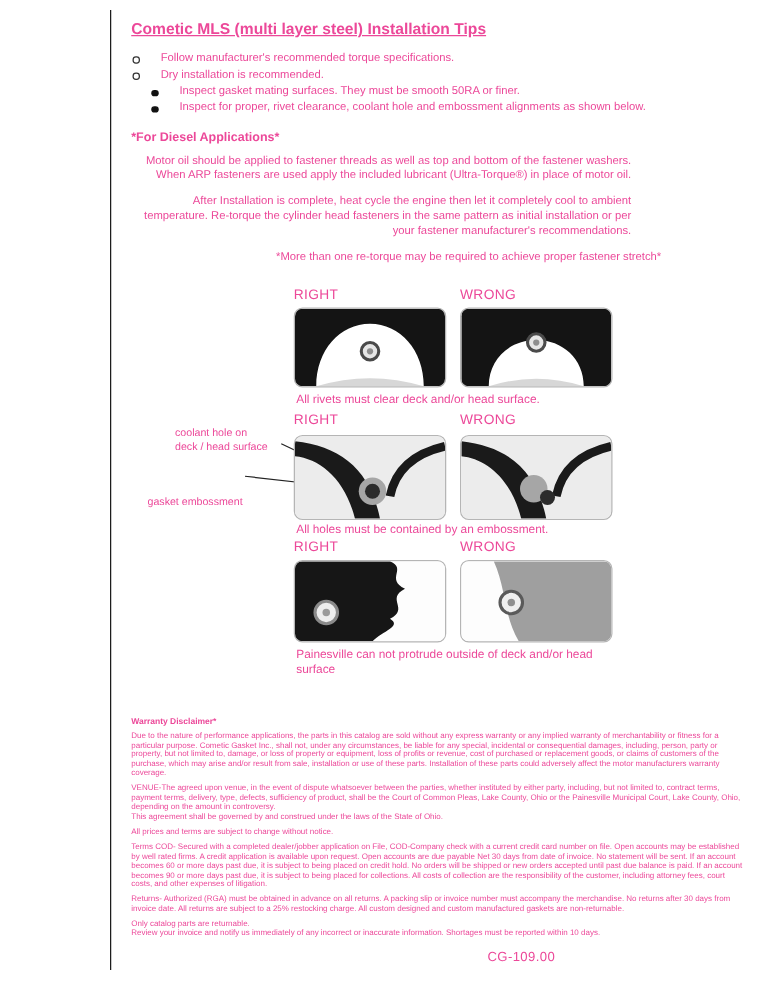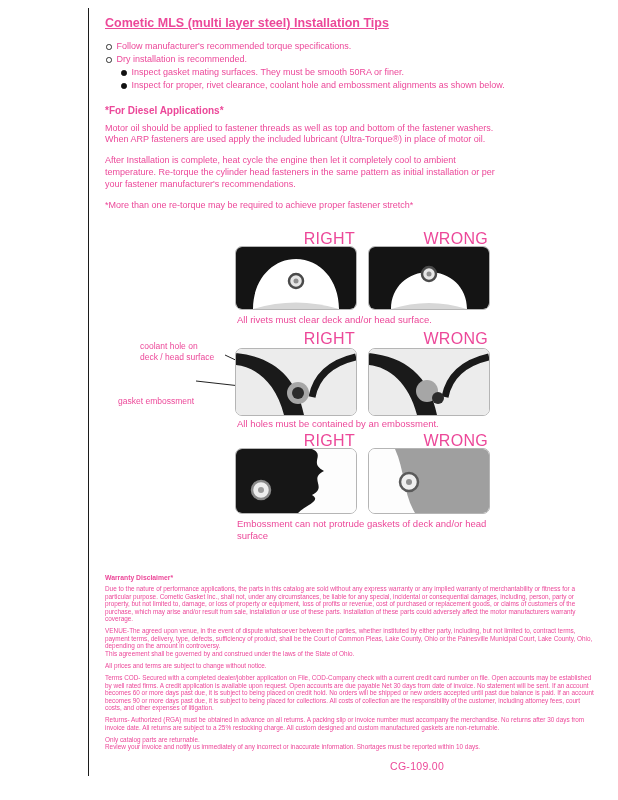--- a/index.html
+++ b/index.html
@@ -5,31 +5,31 @@
   html, body { margin: 0; padding: 0; background: #ffffff; }
   .page {
     position: relative; width: 618px; height: 800px; background: #ffffff;
     font-family: "Liberation Sans", sans-serif; color: #ec4899; overflow: hidden;
   }
   .vrule { position: absolute; left: 88px; top: 8px; width: 1px; height: 768px; background: #1c1c1c; }
 
   .intro { position: absolute; left: 105px; top: 16px; width: 424px; }
   .title { font-size: 12.5px; font-weight: bold; text-decoration: underline; margin: 0 0 10px 0; }
 
-  .bullet-item { display: flex; align-items: flex-start; font-size: 9px; line-height: 1.35; margin: 0 0 1px 0; }
+  .bullet-item { display: flex; align-items: center; font-size: 9px; line-height: 1.35; margin: 0 0 1px 0; gap: 12px; }
   .bullet-item .glyph { flex: 0 0 auto; width: 3.5px; height: 3.5px; border: 1px solid #333; border-radius: 50%; margin: 4px 5px 0 1px; }
   .sub-item { margin-left: 15px; }
   .sub-item .glyph { background: #111; border-color: #111; }
 
   .diesel-heading { font-size: 10px; font-weight: bold; margin: 13px 0 7px 0; }
-  .para { font-size: 9px; line-height: 1.32; margin: 0 0 9px 0; width: 400px; }
+  .para { font-size: 9px; line-height: 1.32; margin: 0 0 9px 0; width: 400px; text-align: right; }
   .note { width: 424px; }
 
   .diagrams { position: absolute; left: 0; top: 230px; width: 618px; height: 322px; }
-  .rw { position: absolute; width: 120px; text-align: right; font-size: 16px; letter-spacing: 0.3px; }
+  .rw { position: absolute; width: 120px; text-align: left; font-size: 11px; letter-spacing: 0.3px; }
   .diag { position: absolute; width: 120px; border: 1px solid #b5b5b5; border-radius: 7px; overflow: hidden; background: #fff; }
   .diag svg { display: block; width: 100%; height: 100%; }
   .caption { position: absolute; font-size: 9.5px; line-height: 1.3; }
   .pointer-label { position: absolute; font-size: 8.5px; line-height: 1.3; white-space: pre-line; }
   .pointer-lines { position: absolute; left: 185px; top: 115px; width: 90px; height: 50px; }
 
   .disclaimer { position: absolute; left: 105px; top: 574px; width: 492px; }
   .disclaimer-heading { font-size: 6.8px; font-weight: bold; margin: 0 0 4px 0; }
   .tiny { font-size: 6.4px; line-height: 1.18; margin: 0 0 4.5px 0; white-space: pre-line; }
 
@@ -135,21 +135,21 @@
       </svg>
     </div>
     <div class="diag" style="left:368px;top:218px;height:64px;">
       <svg viewBox="0 0 120 64" preserveAspectRatio="none">
         <rect width="120" height="64" fill="#fdfdfd"></rect>
         <path d="M26 0 H120 V64 H46 C34 44 36 22 26 0 Z" fill="#9f9f9f"></path>
         <circle cx="40" cy="33" r="9" fill="#efefef" stroke="#5a5a5a" stroke-width="2.5"></circle>
         <circle cx="40" cy="33" r="3" fill="#8f8f8f"></circle>
       </svg>
     </div>
-    <div class="caption" style="left:237px;top:288px;width:270px;">Embossment can not protrude gaskets of deck and/or head surface</div>
+    <div class="caption" style="left:237px;top:288px;width:270px;">Painesville can not protrude outside of deck and/or head surface</div>
   </div>
 
   <div class="disclaimer">
     <div class="disclaimer-heading">Warranty Disclaimer*</div>
     <p class="tiny">Due to the nature of performance applications, the parts in this catalog are sold without any express warranty or any implied warranty of merchantability or fitness for a particular purpose.  Cometic Gasket Inc., shall not, under any circumstances, be liable for any special, incidental or consequential damages, including, person, party or property, but not limited to, damage, or loss of property or equipment, loss of profits or revenue, cost of purchased or replacement goods, or claims of customers of the purchase, which may arise and/or result from sale, installation or use of these parts.  Installation of these parts could adversely affect the motor manufacturers warranty coverage.</p>
     <p class="tiny">VENUE-The agreed upon venue, in the event of dispute whatsoever between the parties, whether instituted by either party, including, but not limited to, contract terms, payment terms, delivery, type, defects, sufficiency of product, shall be the Court of Common Pleas, Lake County, Ohio or the Painesville Municipal Court, Lake County, Ohio, depending on the amount in controversy.
 This agreement shall be governed by and construed under the laws of the State of Ohio.</p>
     <p class="tiny">All prices and terms are subject to change without notice.</p>
     <p class="tiny">Terms COD- Secured with a completed dealer/jobber application on File, COD-Company check with a current credit card number on file.  Open accounts may be established by well rated firms.  A credit application is available upon request.  Open accounts are due payable Net 30 days from date of invoice.  No statement will be sent.  If an account becomes 60 or more days past due, it is subject to being placed on credit hold.  No orders will be shipped or new orders accepted until past due balance is paid.  If an account becomes 90 or more days past due, it is subject to being placed for collections.  All costs of collection are the responsibility of the customer, including attorney fees, court costs, and other expenses of litigation.</p>
     <p class="tiny">Returns- Authorized (RGA) must be obtained in advance on all returns.  A packing slip or invoice number must accompany the merchandise.  No returns after 30 days from invoice date.  All returns are subject to a 25% restocking charge.  All custom designed and custom manufactured gaskets are non-returnable.</p>

